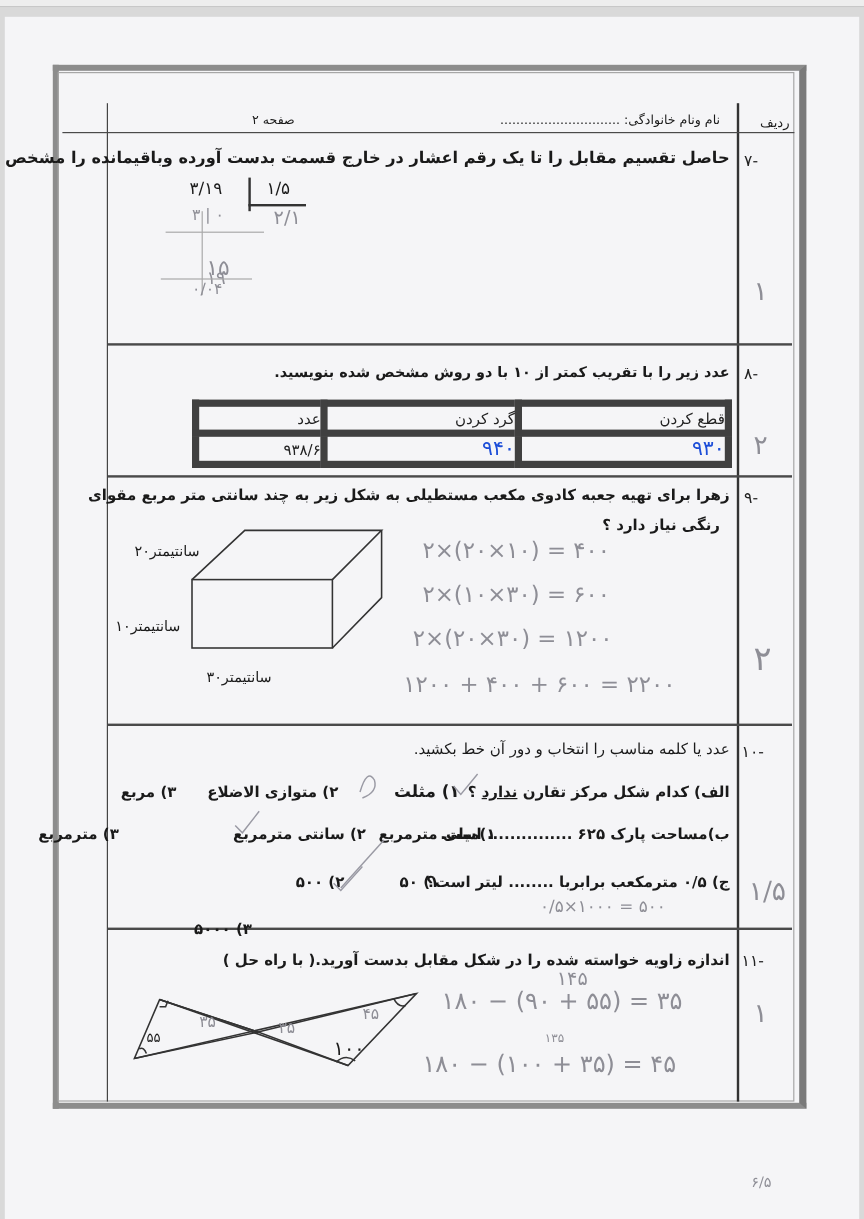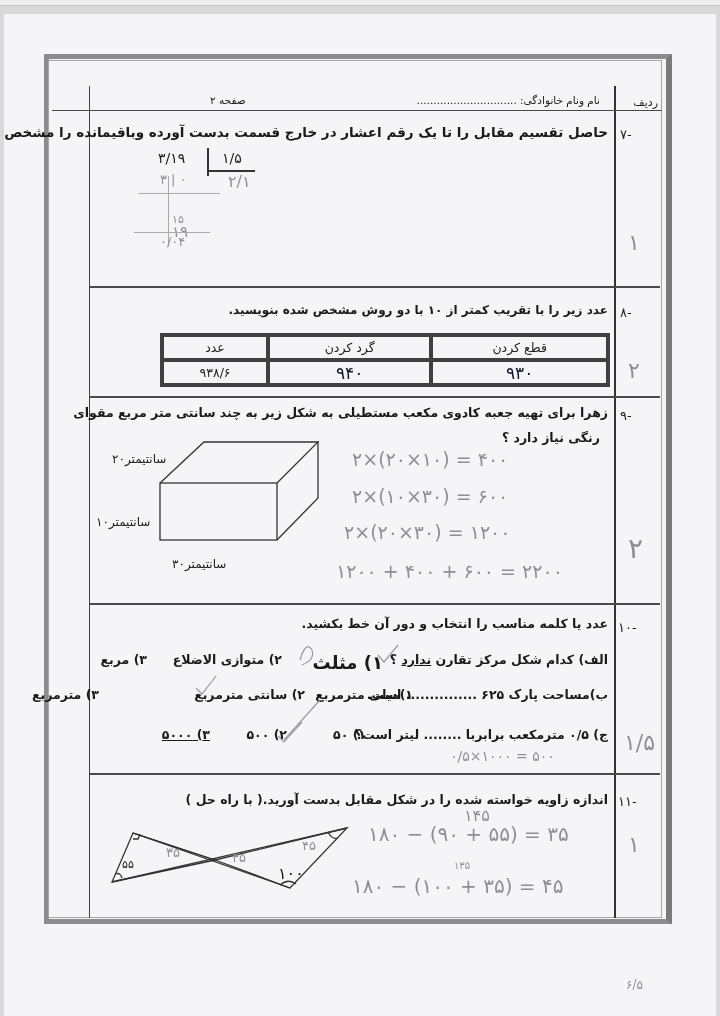--- a/index.html
+++ b/index.html
@@ -10,22 +10,22 @@
   .frame-outer { position: absolute; left: 44px; top: 54px; width: 628px; height: 870px;
     border-top: 5px solid #8c8c8c; border-left: 5px solid #8c8c8c; border-right: 6px solid #7a7a7a; border-bottom: 5px solid #8c8c8c; }
   .frame-inner { position: absolute; left: 48px; top: 60px; width: 614px; height: 858px; border: 1px solid #a7a7a7; }
   .vline { position: absolute; background: #333; width: 2px; }
   .hline { position: absolute; background: #4a4a4a; height: 2px; }
   .txt { position: absolute; direction: rtl; color: #1a1a1a; white-space: nowrap; font-family: "DejaVu Sans", sans-serif; }
   .hand { position: absolute; color: #8e8e96; font-family: "DejaVu Sans", sans-serif; white-space: nowrap; direction: ltr; }
   .qnum { position: absolute; color: #222; font-size: 13px; direction: rtl; }
   .score { position: absolute; color: #8e8e96; font-size: 22px; font-family: "DejaVu Serif", serif; }
   table.rt { position: absolute; left: 160px; top: 333px; width: 450px; border-collapse: collapse; direction: rtl; }
-  table.rt td { border: 4px solid #404040; height: 25px; text-align: center; font-size: 12.5px; color: #222; }
-  table.rt td.hw { color: #0f172a; font-size: 17px; }
+  table.rt td { border: 6px solid #404040; height: 25px; font-size: 12.5px; color: #222; }
+  table.rt td.hw { color: #1d4ed8; font-size: 17px; }
   .underline { text-decoration: underline; }
 </style>
 </head>
 <body>
 
 <div class="topbar"></div>
 
 <div class="sheet">
 </div>
 
@@ -50,21 +50,21 @@
 <div>
   <div class="txt" style="left:158px; top:150px; font-size:14px; direction:ltr;">۳/۱۹</div>
   <div class="txt" style="left:222px; top:150px; font-size:14px; direction:ltr;">۱/۵</div>
   <div style="position:absolute; left:207px; top:148px; width:2px; height:28px; background:#333;"></div>
   <div style="position:absolute; left:207px; top:170px; width:48px; height:2px; background:#333;"></div>
   <div class="hand" style="left:228px; top:172px; font-size:16px;">۲/۱</div>
   <div class="hand" style="left:160px; top:172px; font-size:13px;">۳ | ۰</div>
   <div style="position:absolute; left:138px; top:193px; width:82px; height:1px; background:#aaa;"></div>
   <div style="position:absolute; left:168px; top:176px; width:1px; height:70px; background:#aaa;"></div>
   <div class="hand" style="left:172px; top:195px; font-size:15px;margin-top:28px;">۱۹</div>
-  <div class="hand" style="left:172px; top:213px; font-size:11px;">۱۵</div>
+  <div class="hand" style="left:172px; top:213px; font-size:18px;">۱۵</div>
   <div style="position:absolute; left:134px; top:232px; width:76px; height:1px; background:#aaa;"></div>
   <div class="hand" style="left:160px; top:234px; font-size:13px;">۰/۰۴</div>
 </div>
 <div class="score" style="left:628px; top:230px;">۱</div>
 
 <div class="qnum" style="left:620px; top:305px;">-۸</div>
 <div class="txt" style="right:112px; top:303px; font-size:12px; font-weight:bold;">عدد زیر را با تقریب کمتر از ۱۰ با دو روش مشخص شده بنویسید.</div>
 <table class="rt">
   <tbody>
       <tr>
@@ -96,38 +96,38 @@
 <div class="txt" style="left:96px; top:515px; font-size:12px; direction:ltr;">۱۰سانتیمتر</div>
 <div class="txt" style="left:172px; top:557px; font-size:12px; direction:ltr;">۳۰سانتیمتر</div>
 
 <div class="hand" style="left:352px; top:448px; font-size:19px;">۲×(۲۰×۱۰) = ۴۰۰</div>
 <div class="hand" style="left:352px; top:485px; font-size:19px;">۲×(۱۰×۳۰) = ۶۰۰</div>
 <div class="hand" style="left:344px; top:521px; font-size:19px;">۲×(۲۰×۳۰) = ۱۲۰۰</div>
 <div class="hand" style="left:336px; top:560px; font-size:19px;">۱۲۰۰ + ۴۰۰ + ۶۰۰ = ۲۲۰۰</div>
 <div class="score" style="left:628px; top:532px; font-size:28px;">۲</div>
 
 <div class="qnum" style="left:618px; top:620px;">-۱۰</div>
-<div class="txt" style="right:112px; top:616px; font-size:12.5px; font-weight:bold;">عدد یا کلمه مناسب را انتخاب و دور آن خط بکشید.</div>
+<div class="txt" style="right:112px; top:616px; font-size:12.5px; font-weight:normal;">عدد یا کلمه مناسب را انتخاب و دور آن خط بکشید.</div>
 
 <div class="txt" style="right:112px; top:652px; font-size:12.5px; font-weight:bold;">
   <span>الف) کدام شکل مرکز تقارن </span><span class="underline">ندارد</span><span> ؟</span>
 </div>
-<div class="txt" style="right:337px; top:652px; font-size:18px; font-weight:bold;">۱) مثلث</div>
+<div class="txt" style="right:337px; top:652px; font-size:14px; font-weight:bold;">۱) مثلث</div>
 <div class="txt" style="right:438px; top:652px; font-size:12.5px; font-weight:bold;">۲) متوازی الاضلاع</div>
 <div class="txt" style="right:573px; top:652px; font-size:12.5px; font-weight:bold;">۳) مربع</div>
 
 <div class="txt" style="right:112px; top:687px; font-size:12.5px; font-weight:bold;">ب)مساحت پارک ۶۲۵ ............... است.</div>
 <div class="txt" style="right:307px; top:687px; font-size:12.5px; font-weight:bold;">۱)میلی مترمربع</div>
 <div class="txt" style="right:415px; top:687px; font-size:12.5px; font-weight:bold;">۲) سانتی مترمربع</div>
 <div class="txt" style="right:621px; top:687px; font-size:12.5px; font-weight:bold;">۳) مترمربع</div>
 
 <div class="txt" style="right:112px; top:727px; font-size:12.5px; font-weight:bold;">ج) ۰/۵ مترمکعب برابربا ........ لیتر است؟</div>
 <div class="txt" style="right:354px; top:727px; font-size:12.5px; font-weight:bold;">۱) ۵۰</div>
 <div class="txt" style="right:433px; top:727px; font-size:12.5px; font-weight:bold;">۲) ۵۰۰</div>
-<div class="txt" style="right:510px; top:727px; font-size:12.5px; font-weight:bold;text-decoration:underline;">۳) ۵۰۰۰</div>
+<div class="txt" style="right:510px; top:766px; font-size:12.5px; font-weight:bold;">۳) ۵۰۰۰</div>
 
 <svg style="position:absolute; left:0; top:0;" width="720" height="1016">
   <g fill="none" stroke="#9a9aa4" stroke-width="1.2">
     <polyline points="378,655 384,662 398,645"></polyline>
     <path d="M 300,660 Q 306,640 312,650 Q 315,660 302,665"></path>
     <polyline points="196,688 202,694 216,676"></polyline>
     <polyline points="278,736 284,742 302,722"></polyline>
     <path d="M 284,740 L 320,700"></path>
   </g>
 </svg>

